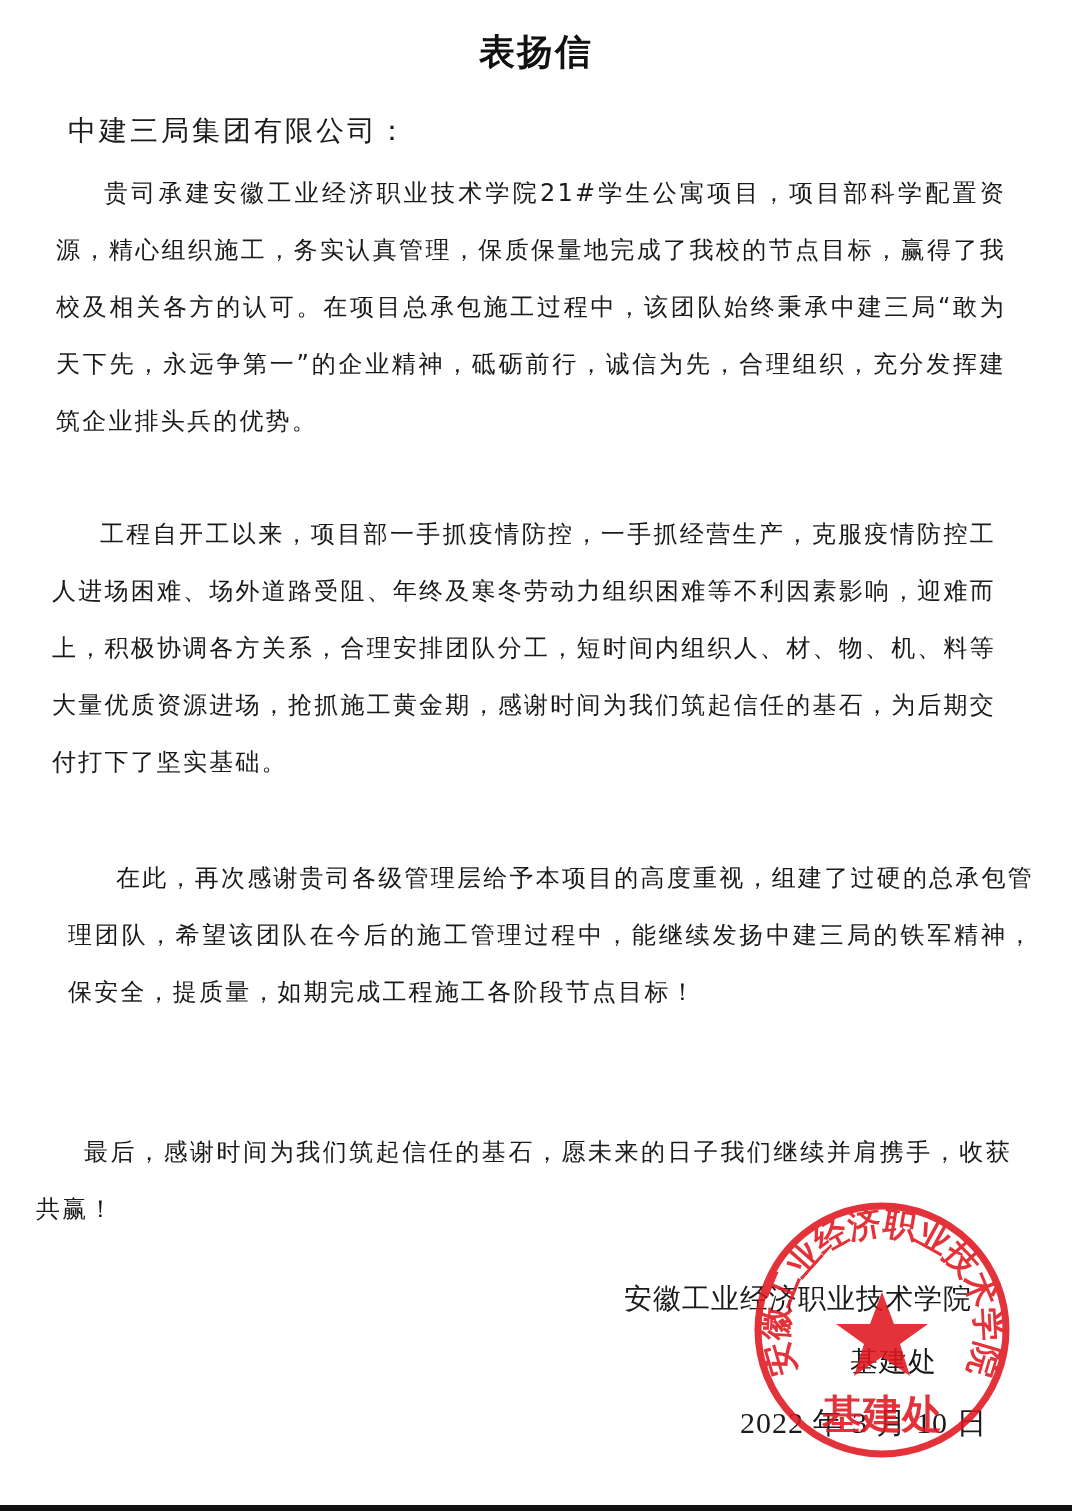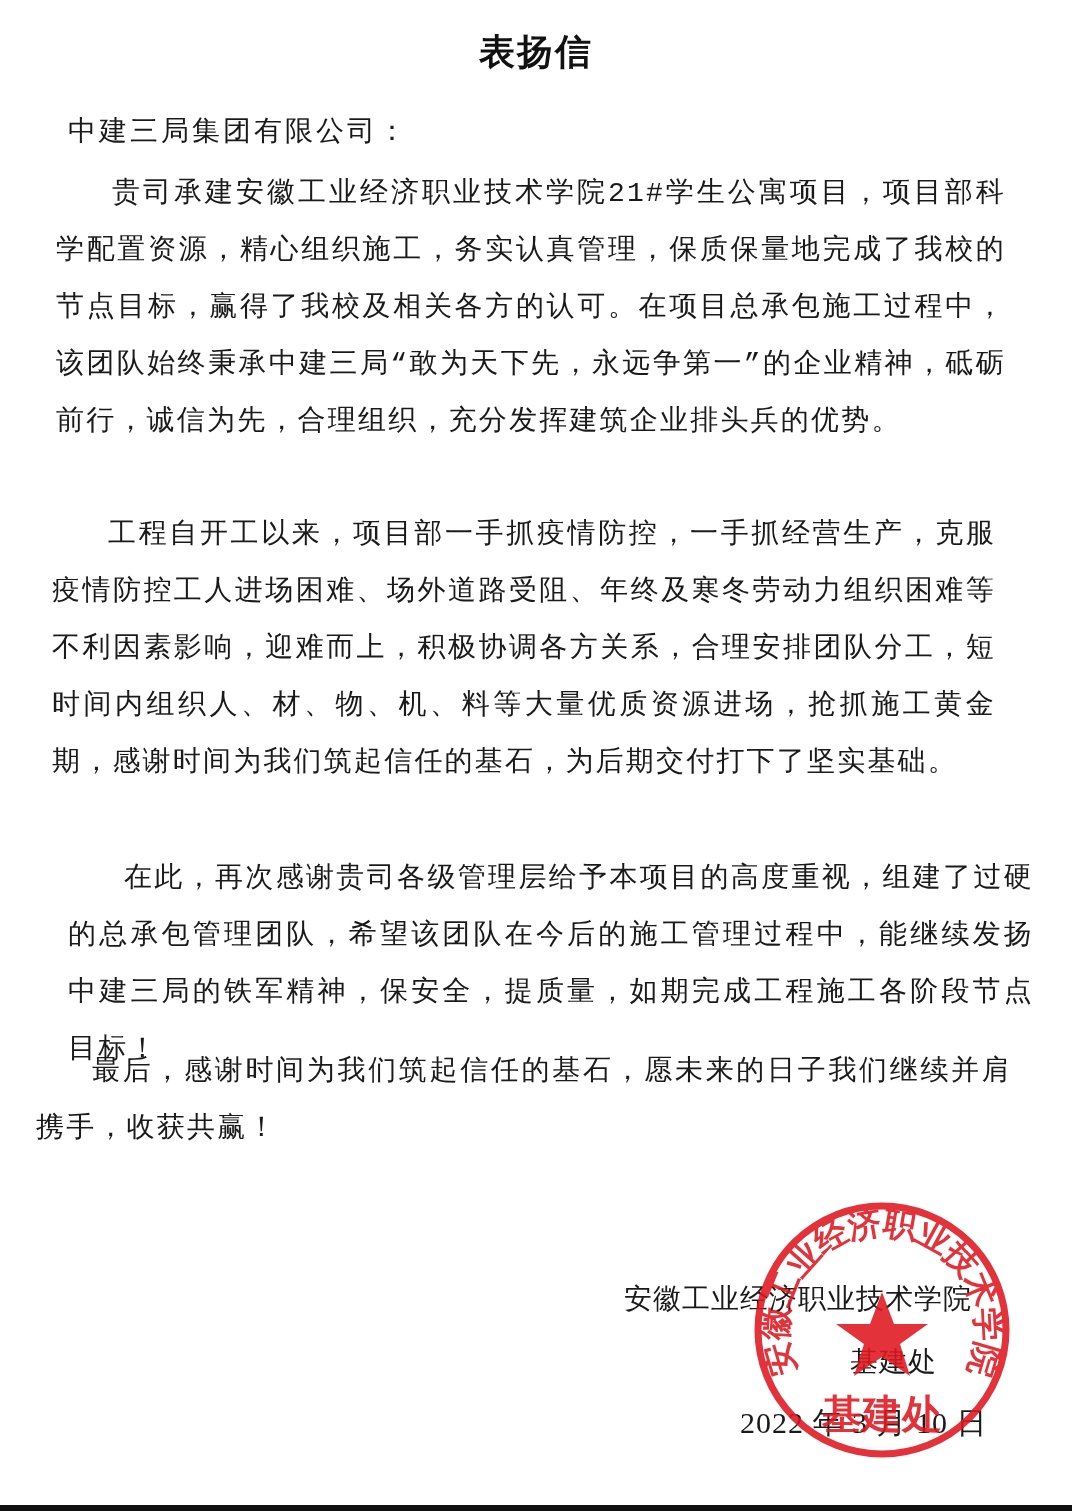--- a/index.html
+++ b/index.html
@@ -8,27 +8,27 @@
     font-family: "DejaVu Sans", "Liberation Sans", sans-serif; color: #1a1a1a;
   }
   .title {
     position: absolute; top: 28px; left: 0; width: 1072px; text-align: center;
     font-size: 36px; font-weight: bold; letter-spacing: 2px; color: #111;
   }
   .salutation {
     position: absolute; top: 112px; left: 68px; font-size: 28px; letter-spacing: 3px; text-align: right;
   }
   .para {
-    position: absolute; left: 50px; width: 962px; font-size: 28px; line-height: 57px;
-    letter-spacing: 2.2px; text-align: justify; text-indent: 2em; margin: 0; font-family: Liberation Mono, monospace;
+    position: absolute; left: 50px; width: 962px; font-size: 24px; line-height: 57px;
+    letter-spacing: 2.2px; text-align: justify; text-indent: 2em; margin: 0;
   }
   #p1 { top: 165px; left: 56px; width: 950px; }
   #p2 { top: 506px; left: 52px; width: 944px; }
   #p3 { top: 850px; left: 44px; width: 966px; margin-left: 24px; }
-  #p4 { top: 1043px; left: 36px; width: 976px; }
+  #p4 { top: 1124px; left: 36px; width: 976px; }
   .sign-org {
     position: absolute; top: 1280px; left: 624px; font-size: 28px; letter-spacing: 1px;
   }
   .sign-dept {
     position: absolute; top: 1343px; left: 850px; font-size: 28px; letter-spacing: 1px;
   }
   .sign-date {
     position: absolute; top: 1403px; left: 740px; font-size: 30px; letter-spacing: 1px;
     font-family: "Liberation Serif", "DejaVu Serif", serif;
   }

